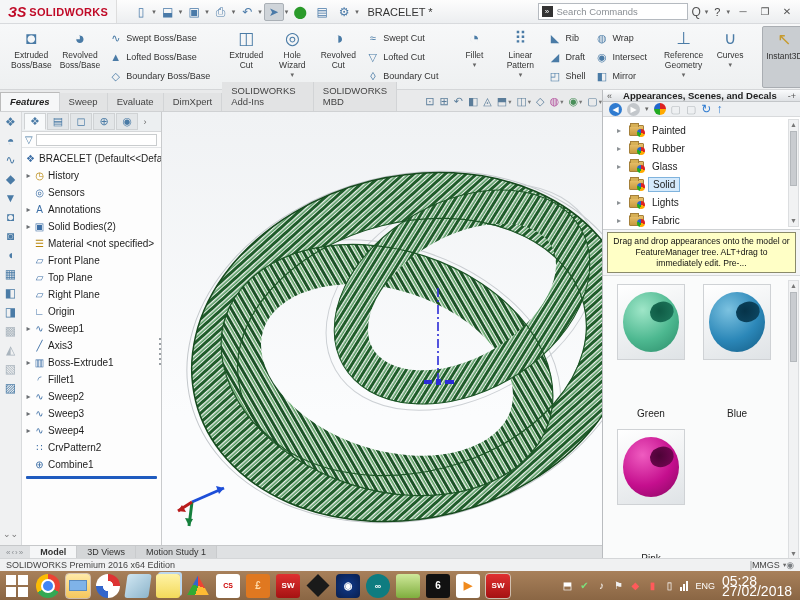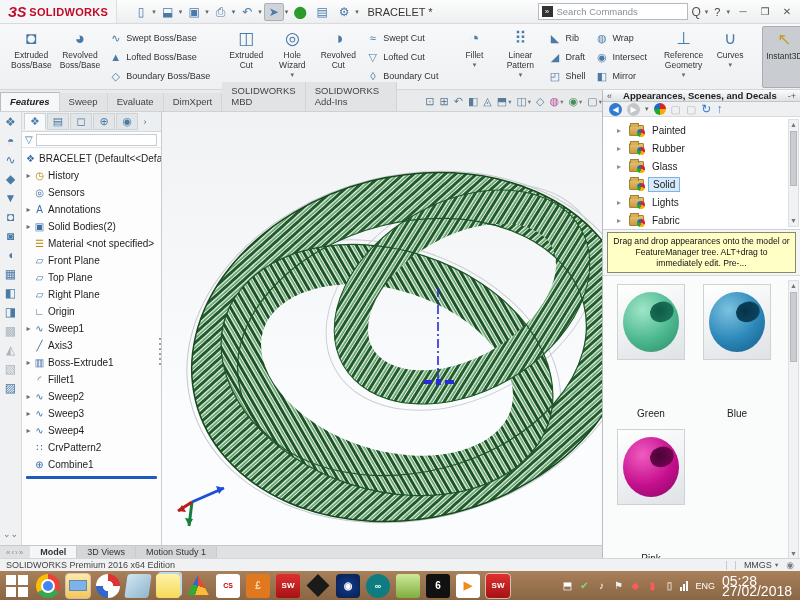--- a/index.html
+++ b/index.html
@@ -150,21 +150,21 @@
   
   .bottomtabs { position:absolute; left:0; top:545px; width:602px; height:13px;
     background:#dfe1e3; border-top:1px solid #c6c8ca; display:flex; align-items:center; font-size:9px; }
   .btnav { color:#8b8f93; font-size:8px; letter-spacing:1px; padding:0 6px; }
   .btab { padding:0 10px; height:100%; display:flex; align-items:center; color:#333;
     border-right:1px solid #c9cbcd; background:#d4d6d8; }
   .btab.active { background:#f5f6f7; font-weight:bold; }
   .statusbar { position:absolute; left:0; top:558px; width:800px; height:13px;
     background:#f0f1f2; border-top:1px solid #d4d6d8; display:flex; align-items:center;
     font-size:9px; color:#444; padding:0 6px; }
-  .statusright { margin-left:auto; display:flex; align-items:center; gap:8px; }
+  .statusright { margin-left:auto; display:flex; align-items:center; }
   .ssep { width:1px; height:9px; background:#c9cbcd; }
   .unitsel { display:flex; align-items:center; gap:3px; }
   .unitsel .dd { font-size:6.5px; color:#666; }
   .statusicon { color:#7a7e82; font-size:9px; }
 
   
   .taskbar { position:absolute; left:0; top:571px; width:800px; height:29px;
     background:linear-gradient(#a8805a,#8a6644); display:flex; align-items:center; gap:6px; padding:0 4px; }
   .winlogo { width:26px; height:26px; display:grid; grid-template-columns:10px 10px;
     grid-template-rows:10px 10px; gap:2px; place-content:center; }
@@ -367,22 +367,22 @@
         <span class="blabel">Instant3D</span>
       </div>
     </div>
   </div>
 
   <div class="tabrow">
     <div class="rtab active">Features</div>
     <div class="rtab">Sweep</div>
     <div class="rtab">Evaluate</div>
     <div class="rtab">DimXpert</div>
+    <div class="rtab">SOLIDWORKS Add-Ins</div>
     <div class="rtab">SOLIDWORKS MBD</div>
-    <div class="rtab">SOLIDWORKS Add-Ins</div>
     <div class="hud">
       <span class="hudbtn">
           <span>⊡</span>
         </span>
       <span class="hudbtn">
           <span>⊞</span>
         </span>
       <span class="hudbtn">
           <span>↶</span>
         </span>

